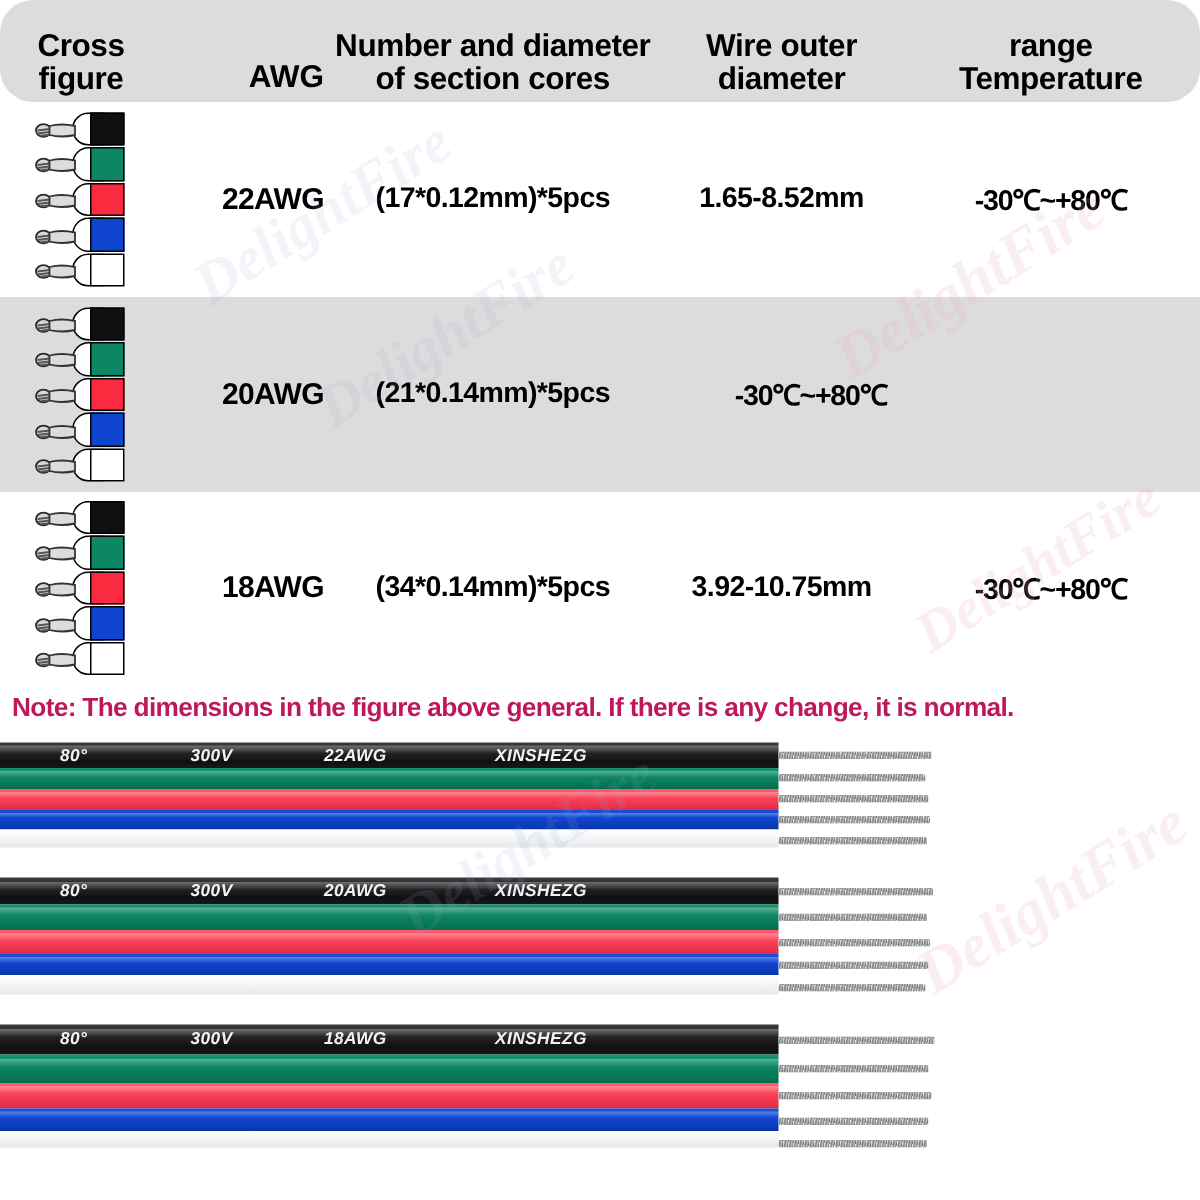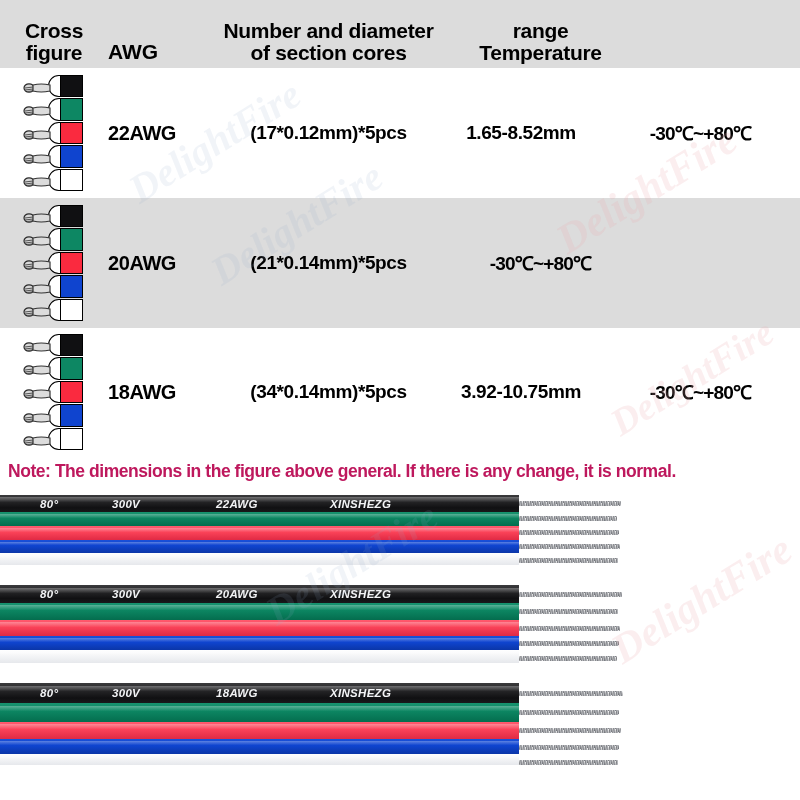--- a/index.html
+++ b/index.html
@@ -42,28 +42,29 @@
     display: flex;
     align-items: center;
     width: 800px;
     box-sizing: border-box;
   }
   .row.header {
     background: #dcdcdc;
     height: 68px;
     align-items: flex-end;
     padding-bottom: 4px;
+    border-radius: 22px;
   }
   .row.band-white { background: #ffffff; }
   .row.band-gray  { background: #dcdcdc; }
   .row.data { height: 130px; }
   .row.data.last { height: 128px; }
 
   .c-cross { width: 108px; flex: 0 0 108px; display:flex; align-items:center; justify-content:center; }
-  .c-awg   { width: 108px; flex: 0 0 108px; text-align:left; }
+  .c-awg   { width: 108px; flex: 0 0 108px; text-align:right; }
   .c-cores { width: 225px; flex: 0 0 225px; text-align:center; }
   .c-dia   { width: 160px; flex: 0 0 160px; text-align:center; }
   .c-temp  { width: 199px; flex: 0 0 199px; text-align:center; }
 
   .hdr-txt {
     font-size: 21px;
     font-weight: bold;
     line-height: 1.05;
     letter-spacing: -0.3px;
   }
@@ -163,21 +164,21 @@
     top: 50%;
     transform: translateY(-50%);
     color: #f2f3f5;
     font-size: 11.5px;
     font-weight: bold;
     letter-spacing: 0.3px;
     white-space: nowrap;
     font-family: "Liberation Sans", sans-serif;
   }
   .jt-temp { left: 40px; }
-  .jt-volt { left: 112px; }
+  .jt-volt { left: 127px; }
   .jt-awg  { left: 216px; }
   .jt-brand{ left: 330px; }
 
   
   .lead {
     position: absolute;
     height: 4.6px;
     background:
       repeating-linear-gradient(100deg,
         rgba(255,255,255,0.85) 0px,
@@ -209,20 +210,26 @@
     </div>
     <div class="c-awg">
       <span class="hdr-awg">AWG</span>
     </div>
     <div class="c-cores">
       <div class="hdr-txt">
         <div>Number and diameter</div>
         <div>of section cores</div>
       </div>
     </div>
+    <div class="c-dia">
+      <div class="hdr-txt">
+        <div>Wire outer</div>
+        <div>diameter</div>
+      </div>
+    </div>
     <div class="c-temp">
       <div class="hdr-txt">
         <div>range</div>
         <div>Temperature</div>
       </div>
     </div>
   </div>
 
   <div class="row data band-white">
     <div class="c-cross">

